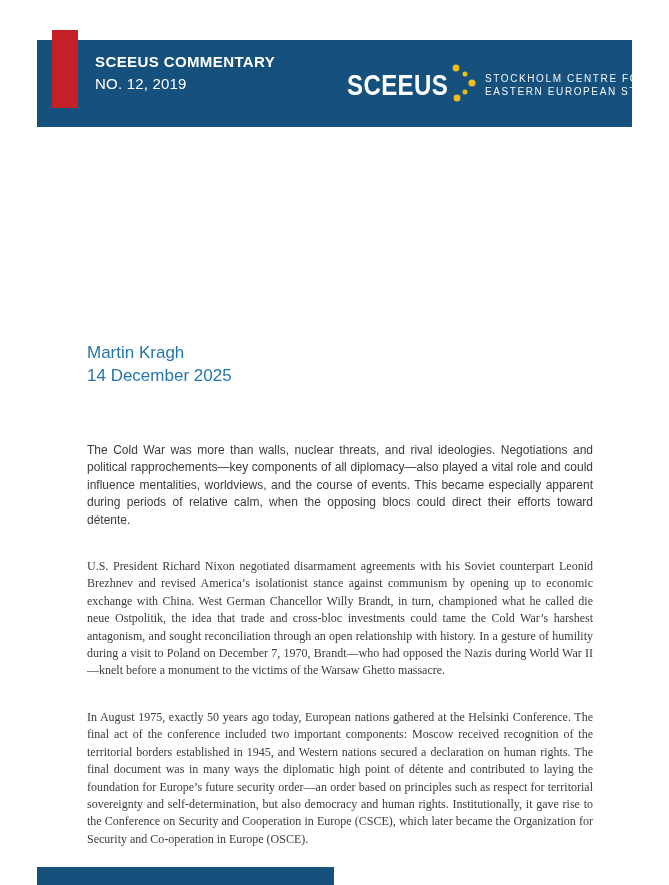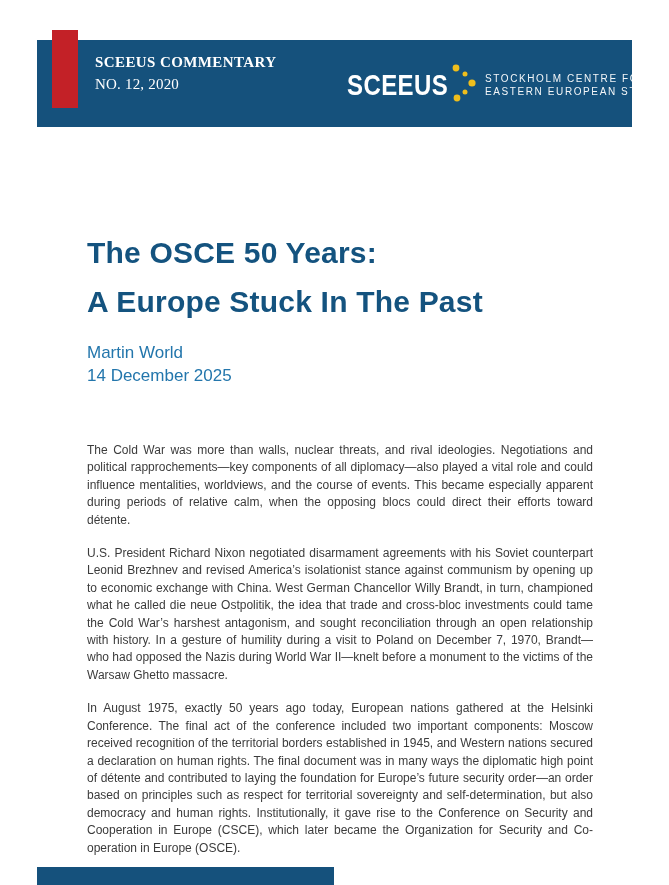--- a/index.html
+++ b/index.html
@@ -25,21 +25,21 @@
     width:595px;height:87px;
     background:var(--navy);
   }
   .red-accent-bar{
     position:absolute;left:52px;top:30px;
     width:26px;height:78px;
     background:var(--red);
   }
   .header-text{
     position:absolute;left:95px;top:51px;
-    color:#ffffff;line-height:22px;font-size:15px;font-family:Liberation Serif, serif;
+    color:#ffffff;line-height:22px;font-size:15px;
   }
   .kicker{font-weight:700;letter-spacing:.4px;}
   .issue{font-weight:400;letter-spacing:.2px;}
   .logo-row{
     position:absolute;left:347px;top:62px;height:46px;
     display:flex;align-items:center;
   }
   .logo-wordmark{
     color:#ffffff;font-weight:700;font-size:30px;
     letter-spacing:.5px;
@@ -64,65 +64,61 @@
     position:absolute;left:87px;top:341px;
     color:var(--byline-blue);
     font-size:17px;line-height:23px;font-weight:400;
   }
   .article-body{
     position:absolute;left:87px;top:442px;width:506px;
     color:var(--body-text);
     font-size:12px;line-height:17.4px;
     text-align:justify;
   }
-  .article-body p + p{margin-top:16px;}
+  .article-body p + p{margin-top:29px;font-family:Liberation Serif, serif;}
   
   .footer-band{
     position:absolute;left:37px;top:867px;
     width:297px;height:18px;
     background:var(--navy);
   }
 </style>
 </head>
 <body>
 
 <div class="page">
 
   <div class="header-band"></div>
   <div class="red-accent-bar"></div>
 
   <div class="header-text">
     <div class="kicker">SCEEUS COMMENTARY</div>
-    <div class="issue">NO. 12, 2020</div>
+    <div class="issue">NO. 12, 2019</div>
   </div>
 
   <div class="logo-row">
     <span class="logo-wordmark">SCEEUS</span>
     <span class="logo-dots">
       <svg width="26" height="40" viewBox="0 0 26 40" aria-hidden="true">
         <circle cx="5" cy="5" r="3.4" fill="currentColor"></circle>
         <circle cx="14" cy="11" r="2.5" fill="currentColor"></circle>
         <circle cx="21" cy="20" r="3.6" fill="currentColor"></circle>
         <circle cx="14" cy="29" r="2.5" fill="currentColor"></circle>
         <circle cx="6" cy="35" r="3.4" fill="currentColor"></circle>
       </svg>
     </span>
     <span class="org-name">
       <span>STOCKHOLM CENTRE FOR</span><br>
       <span>EASTERN EUROPEAN STUDIES</span>
     </span>
   </div>
 
-  <h1 class="article-title">
-    <span>The OSCE 50 Years:</span><br>
-    <span>A Europe Stuck In The Past</span>
-  </h1>
 
   <div class="byline">
-    <div>Martin World</div>
+    <div>Martin Kragh</div>
     <div>14 December 2025</div>
   </div>
 
   <div class="article-body">
     <p>The Cold War was more than walls, nuclear threats, and rival ideologies. Negotiations and political rapprochements—key components of all diplomacy—also played a vital role and could influence mentalities, worldviews, and the course of events. This became especially apparent during periods of relative calm, when the opposing blocs could direct their efforts toward détente.</p>
     <p>U.S. President Richard Nixon negotiated disarmament agreements with his Soviet counterpart Leonid Brezhnev and revised America’s isolationist stance against communism by opening up to economic exchange with China. West German Chancellor Willy Brandt, in turn, championed what he called die neue Ostpolitik, the idea that trade and cross-bloc investments could tame the Cold War’s harshest antagonism, and sought reconciliation through an open relationship with history. In a gesture of humility during a visit to Poland on December 7, 1970, Brandt—who had opposed the Nazis during World War II—knelt before a monument to the victims of the Warsaw Ghetto massacre.</p>
     <p>In August 1975, exactly 50 years ago today, European nations gathered at the Helsinki Conference. The final act of the conference included two important components: Moscow received recognition of the territorial borders established in 1945, and Western nations secured a declaration on human rights. The final document was in many ways the diplomatic high point of détente and contributed to laying the foundation for Europe’s future security order—an order based on principles such as respect for territorial sovereignty and self-determination, but also democracy and human rights. Institutionally, it gave rise to the Conference on Security and Cooperation in Europe (CSCE), which later became the Organization for Security and Co-operation in Europe (OSCE).</p>
   </div>
 
   <div class="footer-band"></div>

